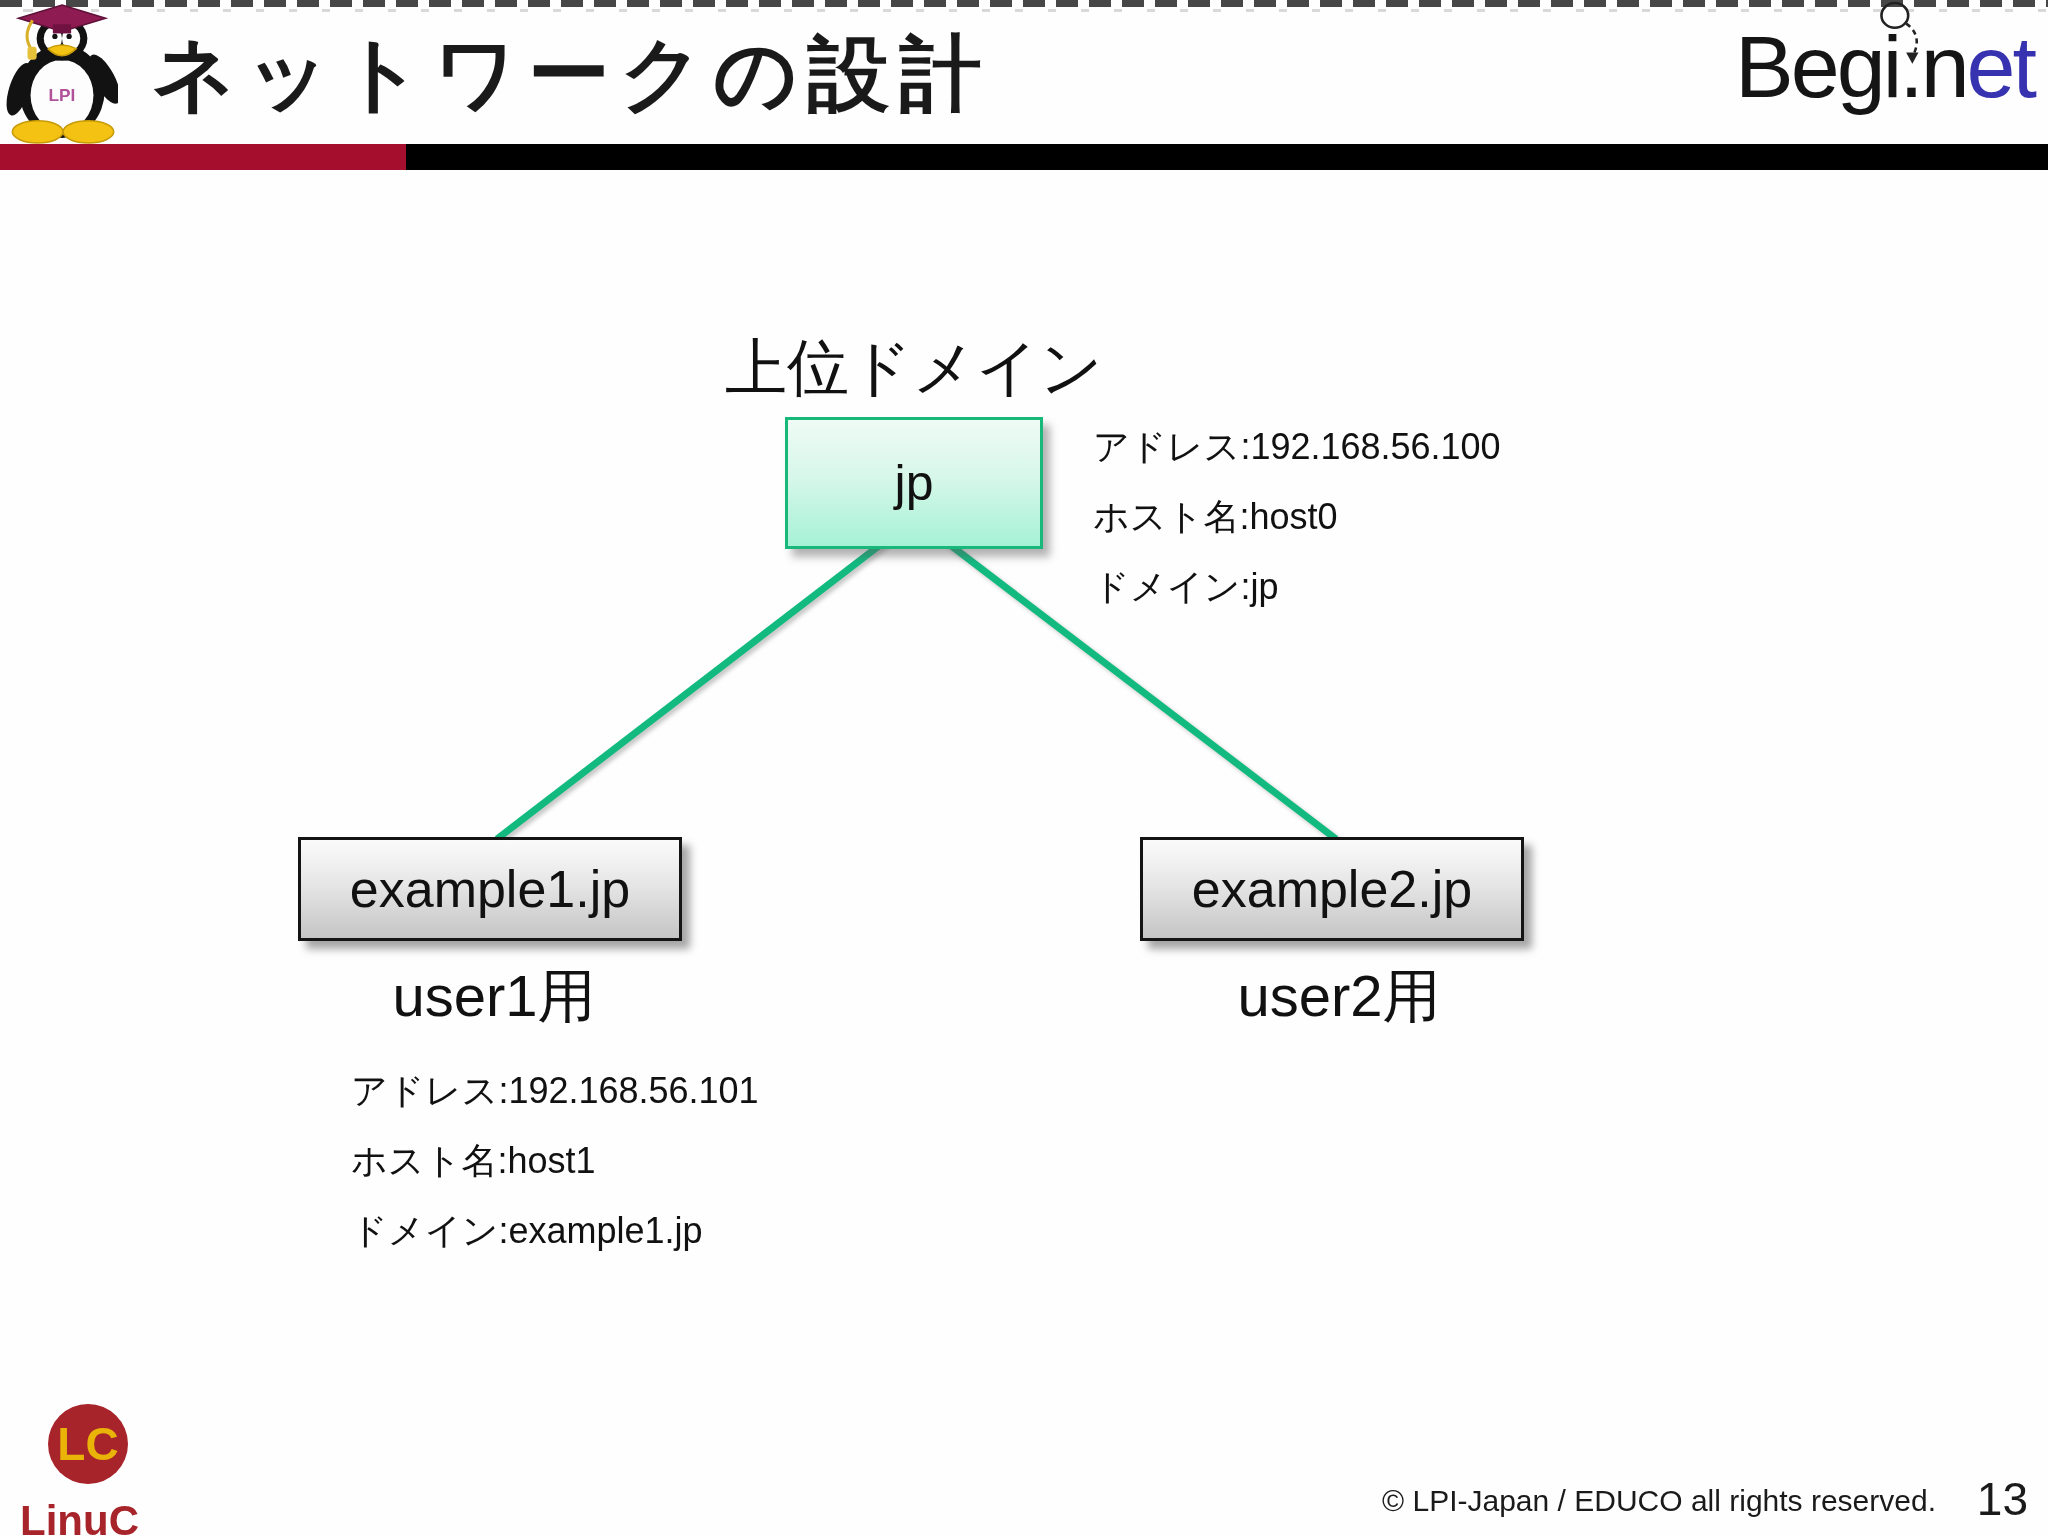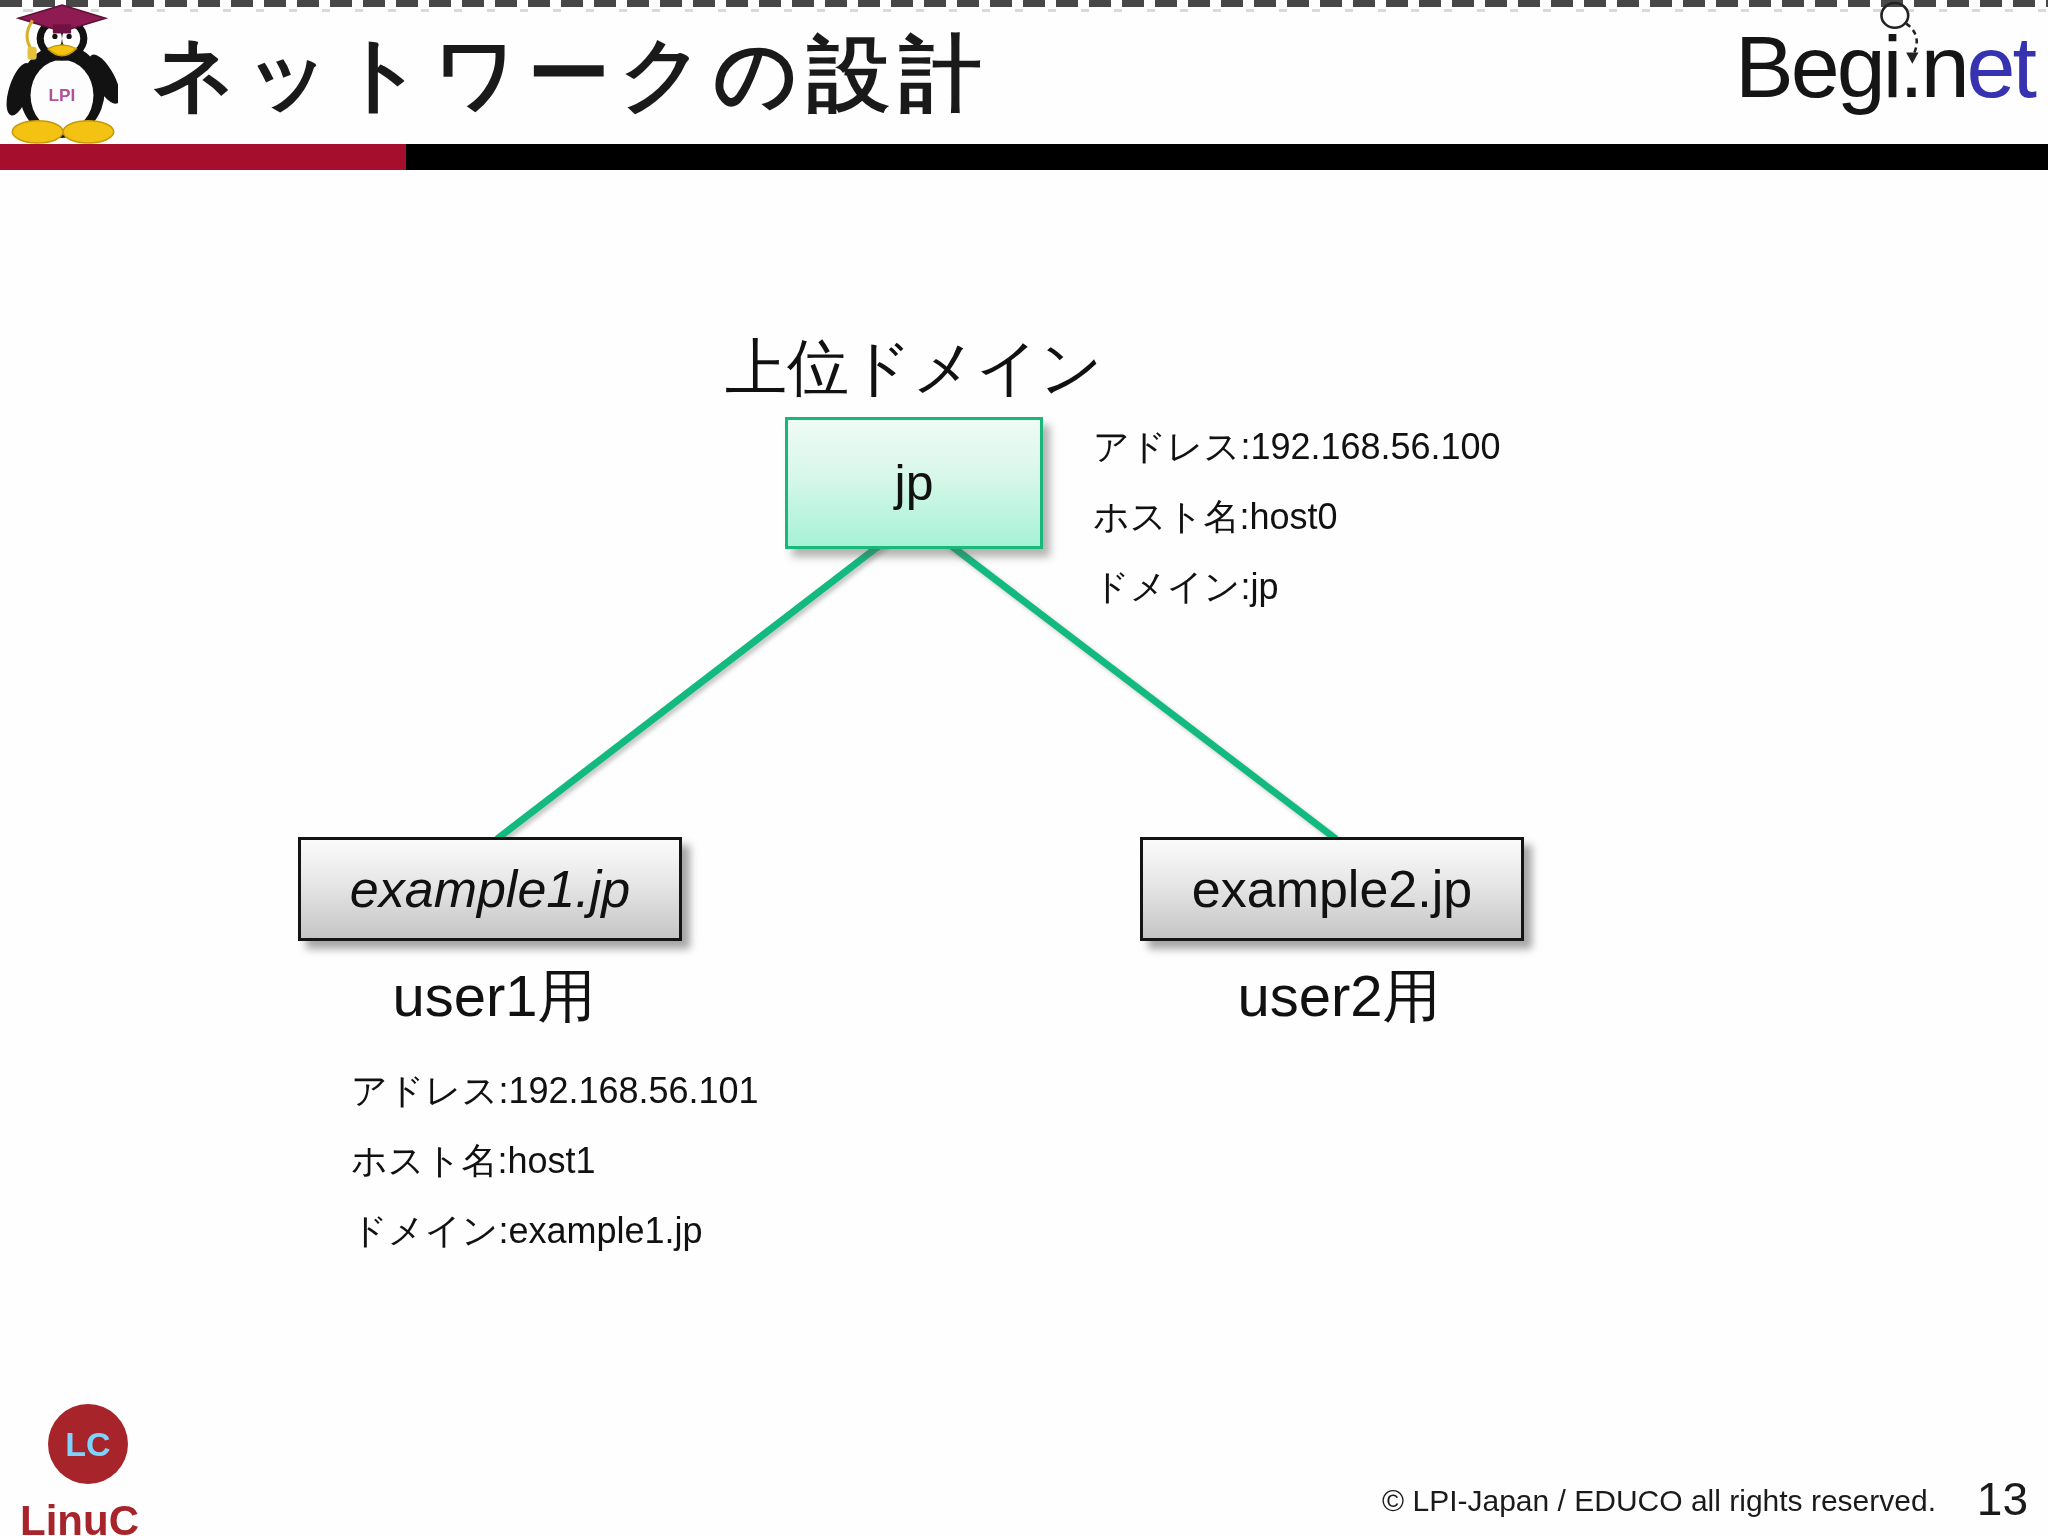--- a/index.html
+++ b/index.html
@@ -32,37 +32,37 @@
   .parent-label{position:absolute;left:914px;top:326px;transform:translateX(-50%);
     font-size:62px;color:#111;white-space:nowrap;z-index:2;}
   .node{position:absolute;display:flex;align-items:center;justify-content:center;
     z-index:2;box-sizing:border-box;}
   .node-jp{left:785px;top:417px;width:258px;height:132px;font-size:50px;
     background:linear-gradient(180deg,#effbf5 0%,#d7f7e9 45%,#a6f2d6 100%);
     border:3px solid #17b879;box-shadow:7px 8px 8px rgba(90,90,90,0.45);}
   .node-gray{width:384px;height:104px;font-size:52px;
     background:linear-gradient(180deg,#fbfbfb 0%,#e6e6e6 45%,#c5c5c5 100%);
     border:3px solid #141414;box-shadow:8px 8px 8px rgba(0,0,0,0.35);}
-  .node-ex1{left:298px;top:837px;font-style:italic;}
+  .node-ex1{left:298px;top:837px;}
   .node-ex2{left:1140px;top:837px;}
 
   .caption{position:absolute;top:958px;font-size:58px;color:#111;white-space:nowrap;}
   .caption-1{left:494px;transform:translateX(-50%);}
   .caption-2{left:1339px;transform:translateX(-50%);}
 
   .anno{position:absolute;font-size:36px;color:#111;white-space:nowrap;}
   .anno p{margin:0;line-height:70px;}
   .anno-jp{left:1093px;top:412px;}
   .anno-1{left:351px;top:1056px;}
   .anno-2{left:1200px;top:1056px;}
 
   
   .linuc{position:absolute;left:20px;top:1404px;width:160px;}
   .linuc-badge{position:absolute;left:28px;top:0;width:80px;height:80px;border-radius:50%;
-    background:#a8242b;color:#7dd3fc;font-weight:800;font-size:34px;
+    background:#a8242b;color:#eab308;font-weight:800;font-size:46px;
     display:flex;align-items:center;justify-content:center;}
   .linuc-word{position:absolute;left:0;top:78px;color:#a8242b;font-weight:800;font-size:42px;margin-top:15px;}
   .copyright{position:absolute;right:112px;top:1484px;font-size:30px;color:#1a1a1a;white-space:nowrap;}
   .page-number{position:absolute;right:20px;top:1472px;font-size:46px;color:#1a1a1a;}
 </style>
 </head>
 <body>
 
 <div class="stage">
 

